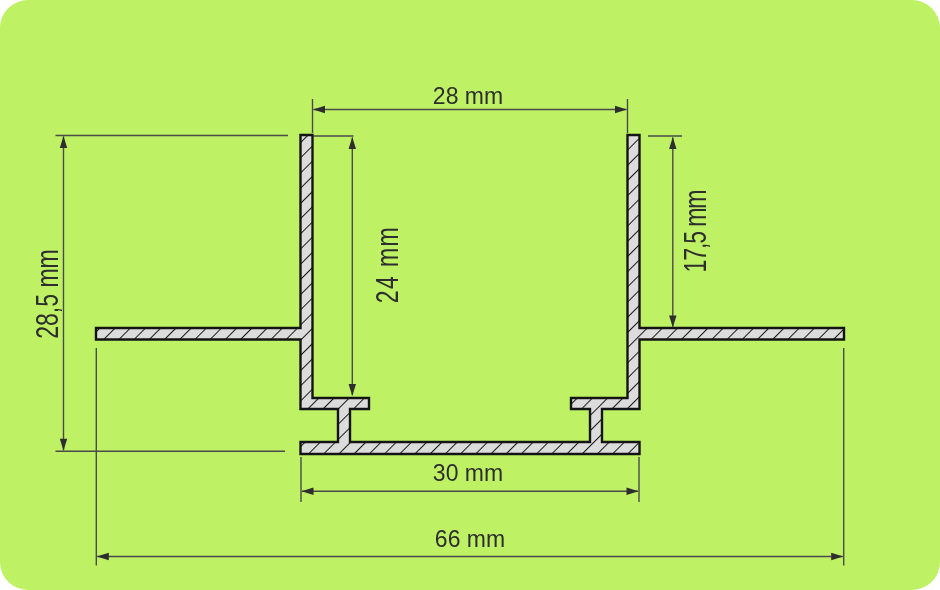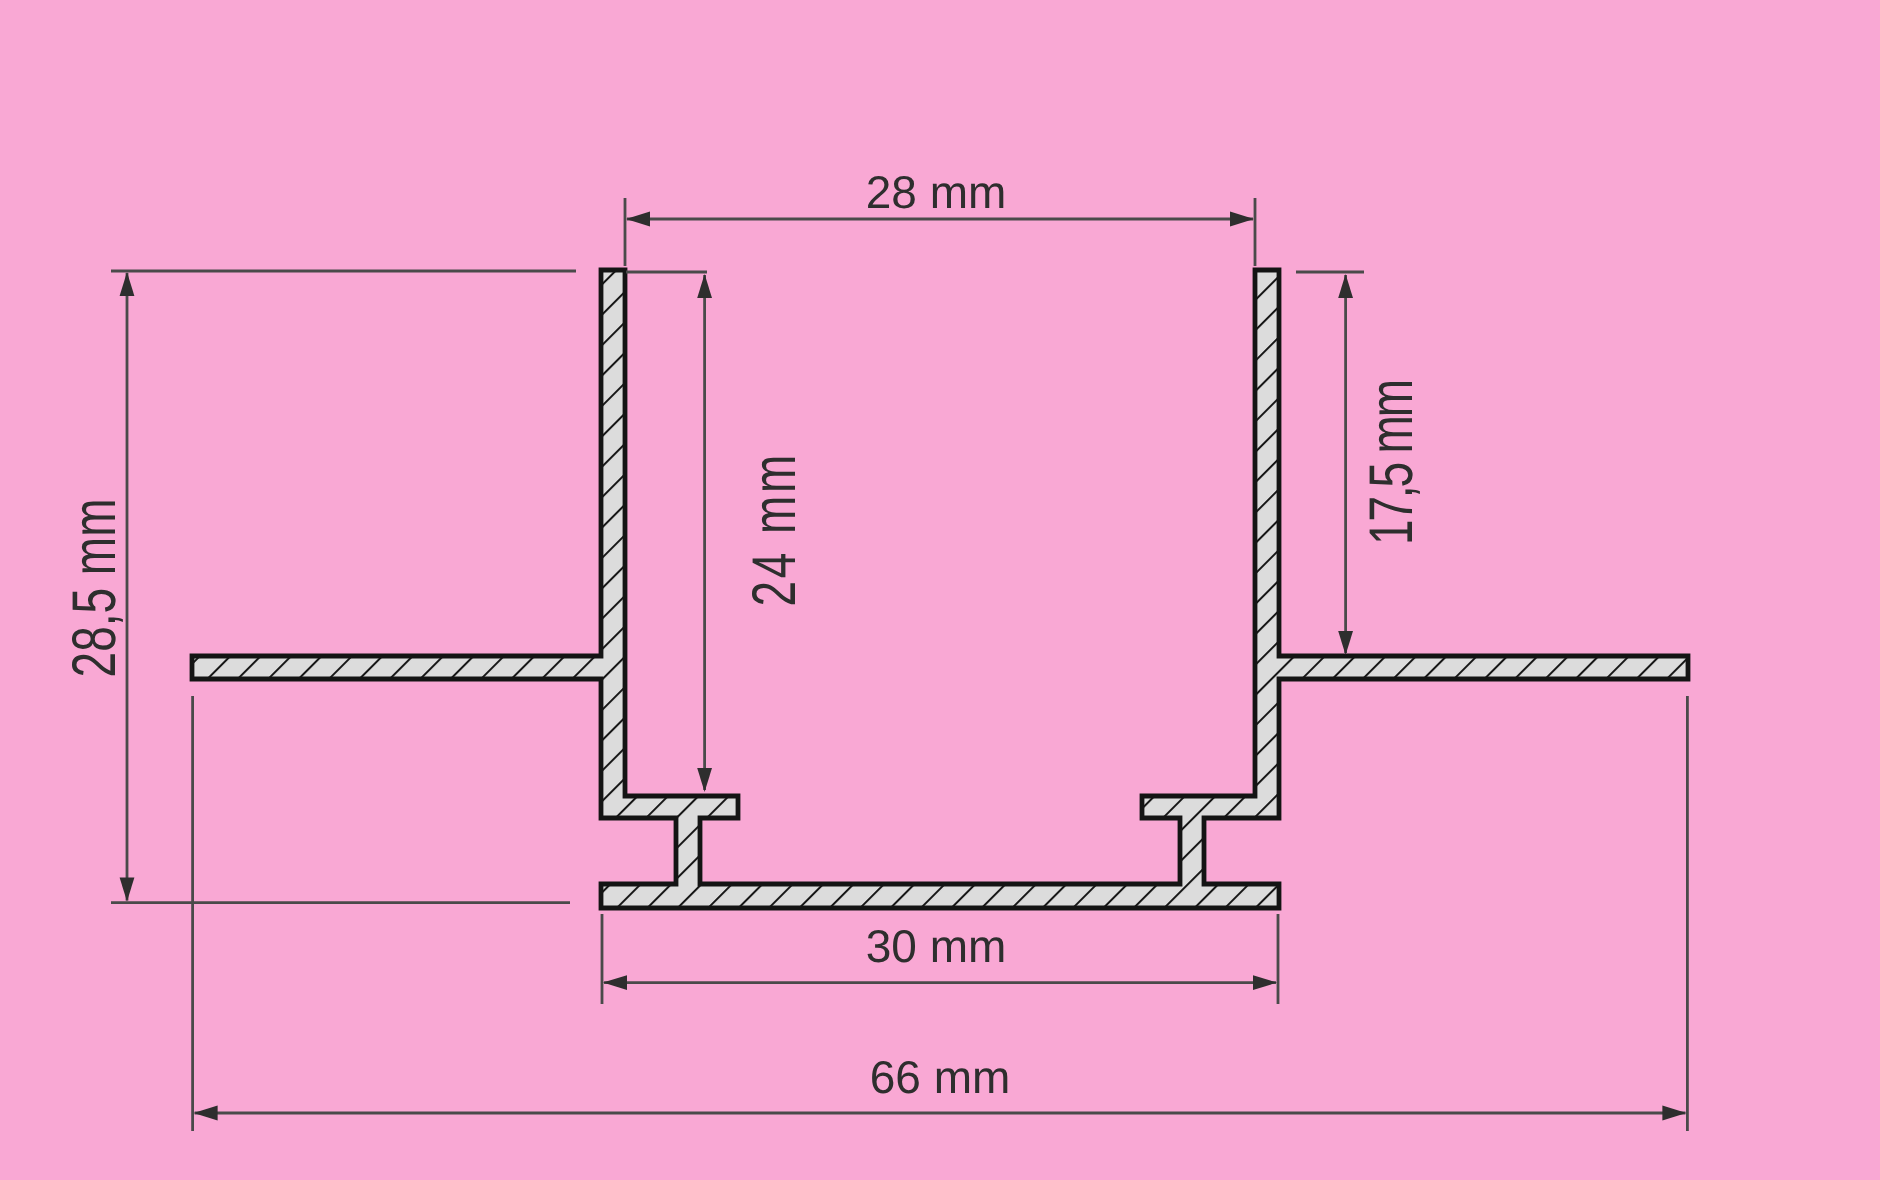--- a/index.html
+++ b/index.html
@@ -1,16 +1,16 @@
 <!DOCTYPE html>
 <html><head>
 <meta charset="utf-8">
 <style>
   html,body{margin:0;padding:0;background:#ffffff;}
-  .wrap{width:940px;height:590px;position:relative;overflow:hidden;background:#f9a8d4;}
+  .wrap{width:940px;height:590px;position:relative;overflow:hidden;background:#bef264;border-radius:28px;}
   text{font-family:"Liberation Sans",sans-serif;fill:#2e2e2e;}
 </style>
 </head>
 <body>
 <div class="wrap">
 <svg width="940" height="590" viewBox="0 0 940 590" xmlns="http://www.w3.org/2000/svg">
   <defs>
     <pattern id="hatch" width="10.75" height="10.75" patternUnits="userSpaceOnUse" patternTransform="rotate(45) translate(1.13,0)">
       <rect x="0" y="0" width="10.75" height="10.75" fill="#dcdcdc"></rect>
       <line x1="0" y1="0" x2="0" y2="10.75" stroke="#161616" stroke-width="2"></line>

